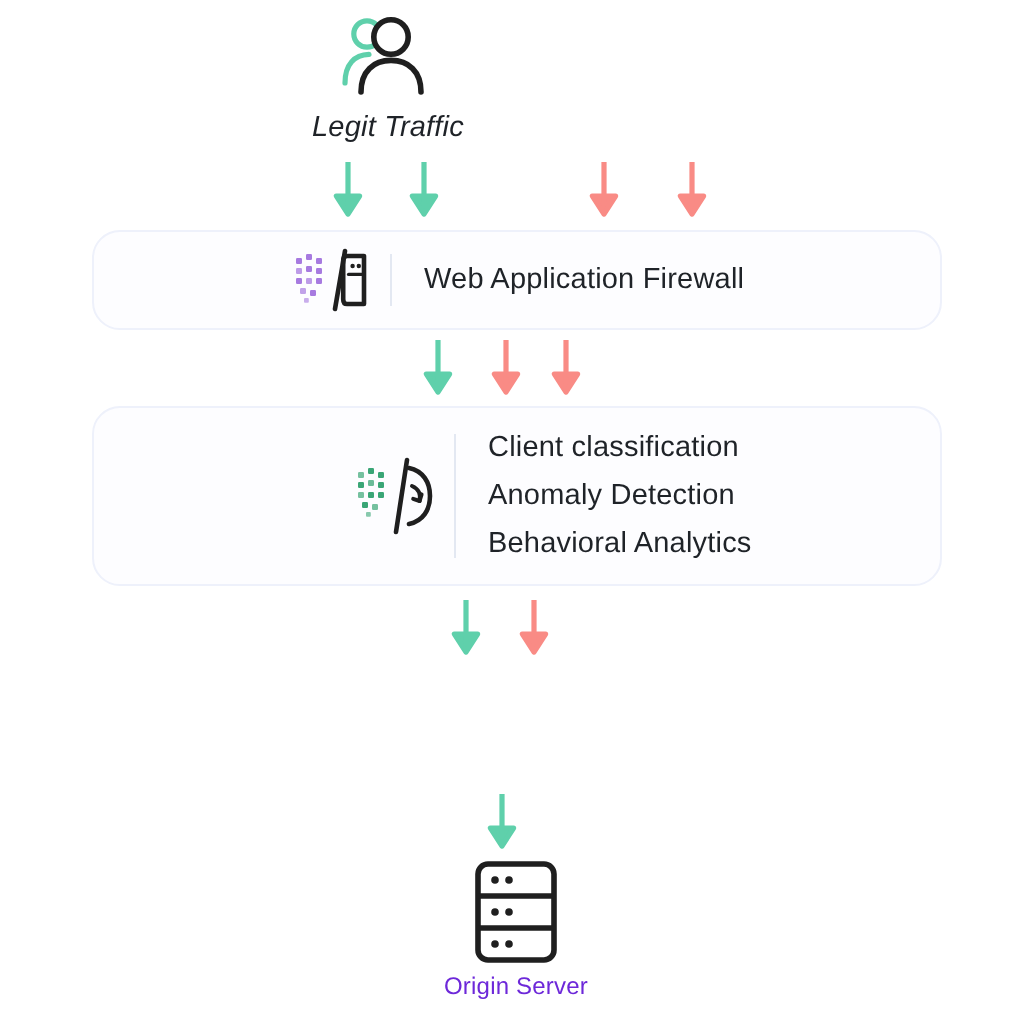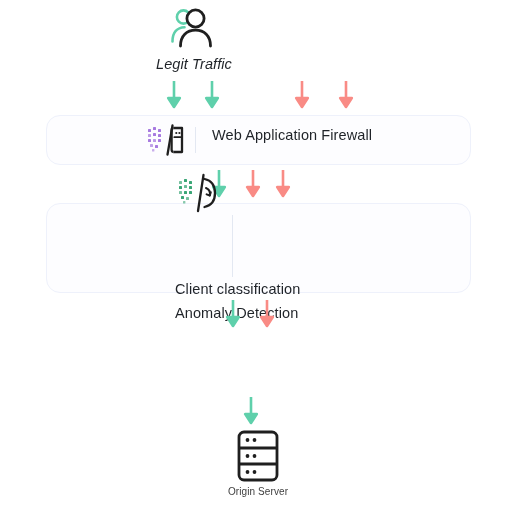--- a/index.html
+++ b/index.html
@@ -67,20 +67,21 @@
     box-sizing: border-box;
     display: flex;
     align-items: center;
   }
   .panel-waf   { left: 46px; top: 115px; width: 425px; height: 50px; }
   .panel-bot   { left: 46px; top: 203px; width: 425px; height: 90px; }
   .panel-chal  { left: 46px; top: 341px; width: 425px; height: 50px; }
 
   .panel-inner {
     display: flex;
+    align-items: center;
     margin: 0 auto;
   }
   .panel-icon {
     width: 46px;
     display: flex;
     align-items: center;
     justify-content: center;
     flex: none;
   }
   .panel-divider {
@@ -94,42 +95,42 @@
   .panel-chal .panel-divider { height: 26px; align-self: center; }
   .panel-bot .panel-divider  { height: 62px; align-self: center; }
 
   .panel-text {
     font-size: 14.5px;
     line-height: 24px;
     color: #1f2328;
     letter-spacing: 0.1px;
     white-space: nowrap;
   }
-  .panel-bot .panel-inner { margin-left: 128px; margin-right: auto; flex-direction: column; }
+  .panel-bot .panel-inner { margin-left: 128px; margin-right: auto; }
   .panel-waf .panel-inner { margin-left: 96px; margin-right: auto; }
   .panel-chal .panel-inner { margin-left: 96px; margin-right: auto; }
   .feature-line { display: block; }
 
   
   .origin {
     position: absolute;
     left: 188px;
     top: 428px;
     width: 140px;
     text-align: center;
   }
   .origin-icon {
     height: 56px;
     display: flex;
     align-items: center;
     justify-content: center;
   }
   .origin-label {
-    font-size: 10px;
-    color: #404040;
+    font-size: 12px;
+    color: #6d28d9;
     letter-spacing: 0.1px;
     margin-top: 2px;
   }
 </style>
 </head>
 <body>
 
 <div class="stage">
 
   <div class="actors">
@@ -244,20 +245,21 @@
           <path d="M20 40 L25.5 4" stroke="#1f1f1f" stroke-width="2.3" stroke-linecap="round"></path>
           <path d="M26.5 8 C33.5 9.5 37 15 37 22 C37 29 33.5 34.5 26.5 36" stroke="#1f1f1f" stroke-width="2.3" fill="none" stroke-linecap="round"></path>
           <path d="M28 17 C31.5 18.5 32.5 21 31.8 24.5" stroke="#1f1f1f" stroke-width="2" fill="none" stroke-linecap="round"></path>
           <path d="M31.8 24.5 L28.6 23.4 M31.8 24.5 L32.8 21.2" stroke="#1f1f1f" stroke-width="2" stroke-linecap="round"></path>
         </svg>
       </div>
       <div class="panel-divider"></div>
       <div class="panel-text">
         <span class="feature-line">Client classification</span>
         <span class="feature-line">Anomaly Detection</span>
+        <span class="feature-line">Behavioral Analytics</span>
       </div>
     </div>
   </div>
 
   <div>
     <div class="arrow" style="left:225px; top:299px;">
       <svg width="16" height="30" viewBox="0 0 16 30">
           <path d="M8 1 V21 M8 27 L2.2 18 H13.8 Z" stroke="#5fd0ab" stroke-width="2.6" fill="#5fd0ab" stroke-linejoin="round"></path>
         </svg>
     </div>

